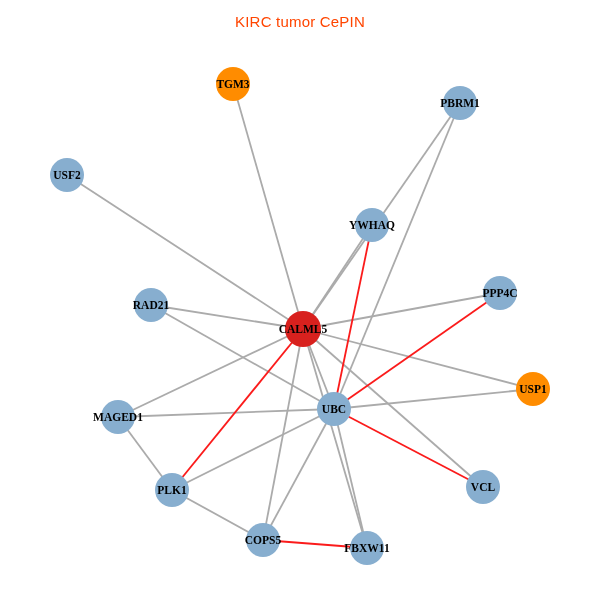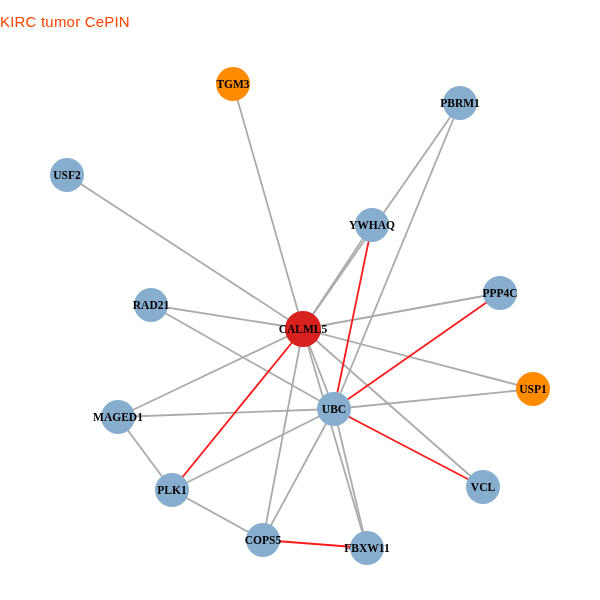--- a/index.html
+++ b/index.html
@@ -1,18 +1,18 @@
 <!DOCTYPE html>
 <html><head>
 <meta charset="utf-8">
 <style>
   html,body{margin:0;padding:0;background:#ffffff;}
   #canvas{position:relative;width:600px;height:600px;background:#ffffff;overflow:hidden;
           font-family:"Liberation Sans",sans-serif;}
-  #plot-title{position:absolute;top:13px;left:0;width:600px;
+  #plot-title{position:absolute;top:13px;left:0;width:600px;text-align:center;
               font-size:15px;letter-spacing:.2px;font-family:"Liberation Sans",sans-serif;}
   #graph{position:absolute;top:0;left:0;}
   .node-label{font-family:"Liberation Serif",serif;font-weight:bold;font-size:11.5px;}
 </style>
 </head>
 <body>
 
 <div id="canvas">
   <svg id="graph" width="600" height="600">
       <g>

